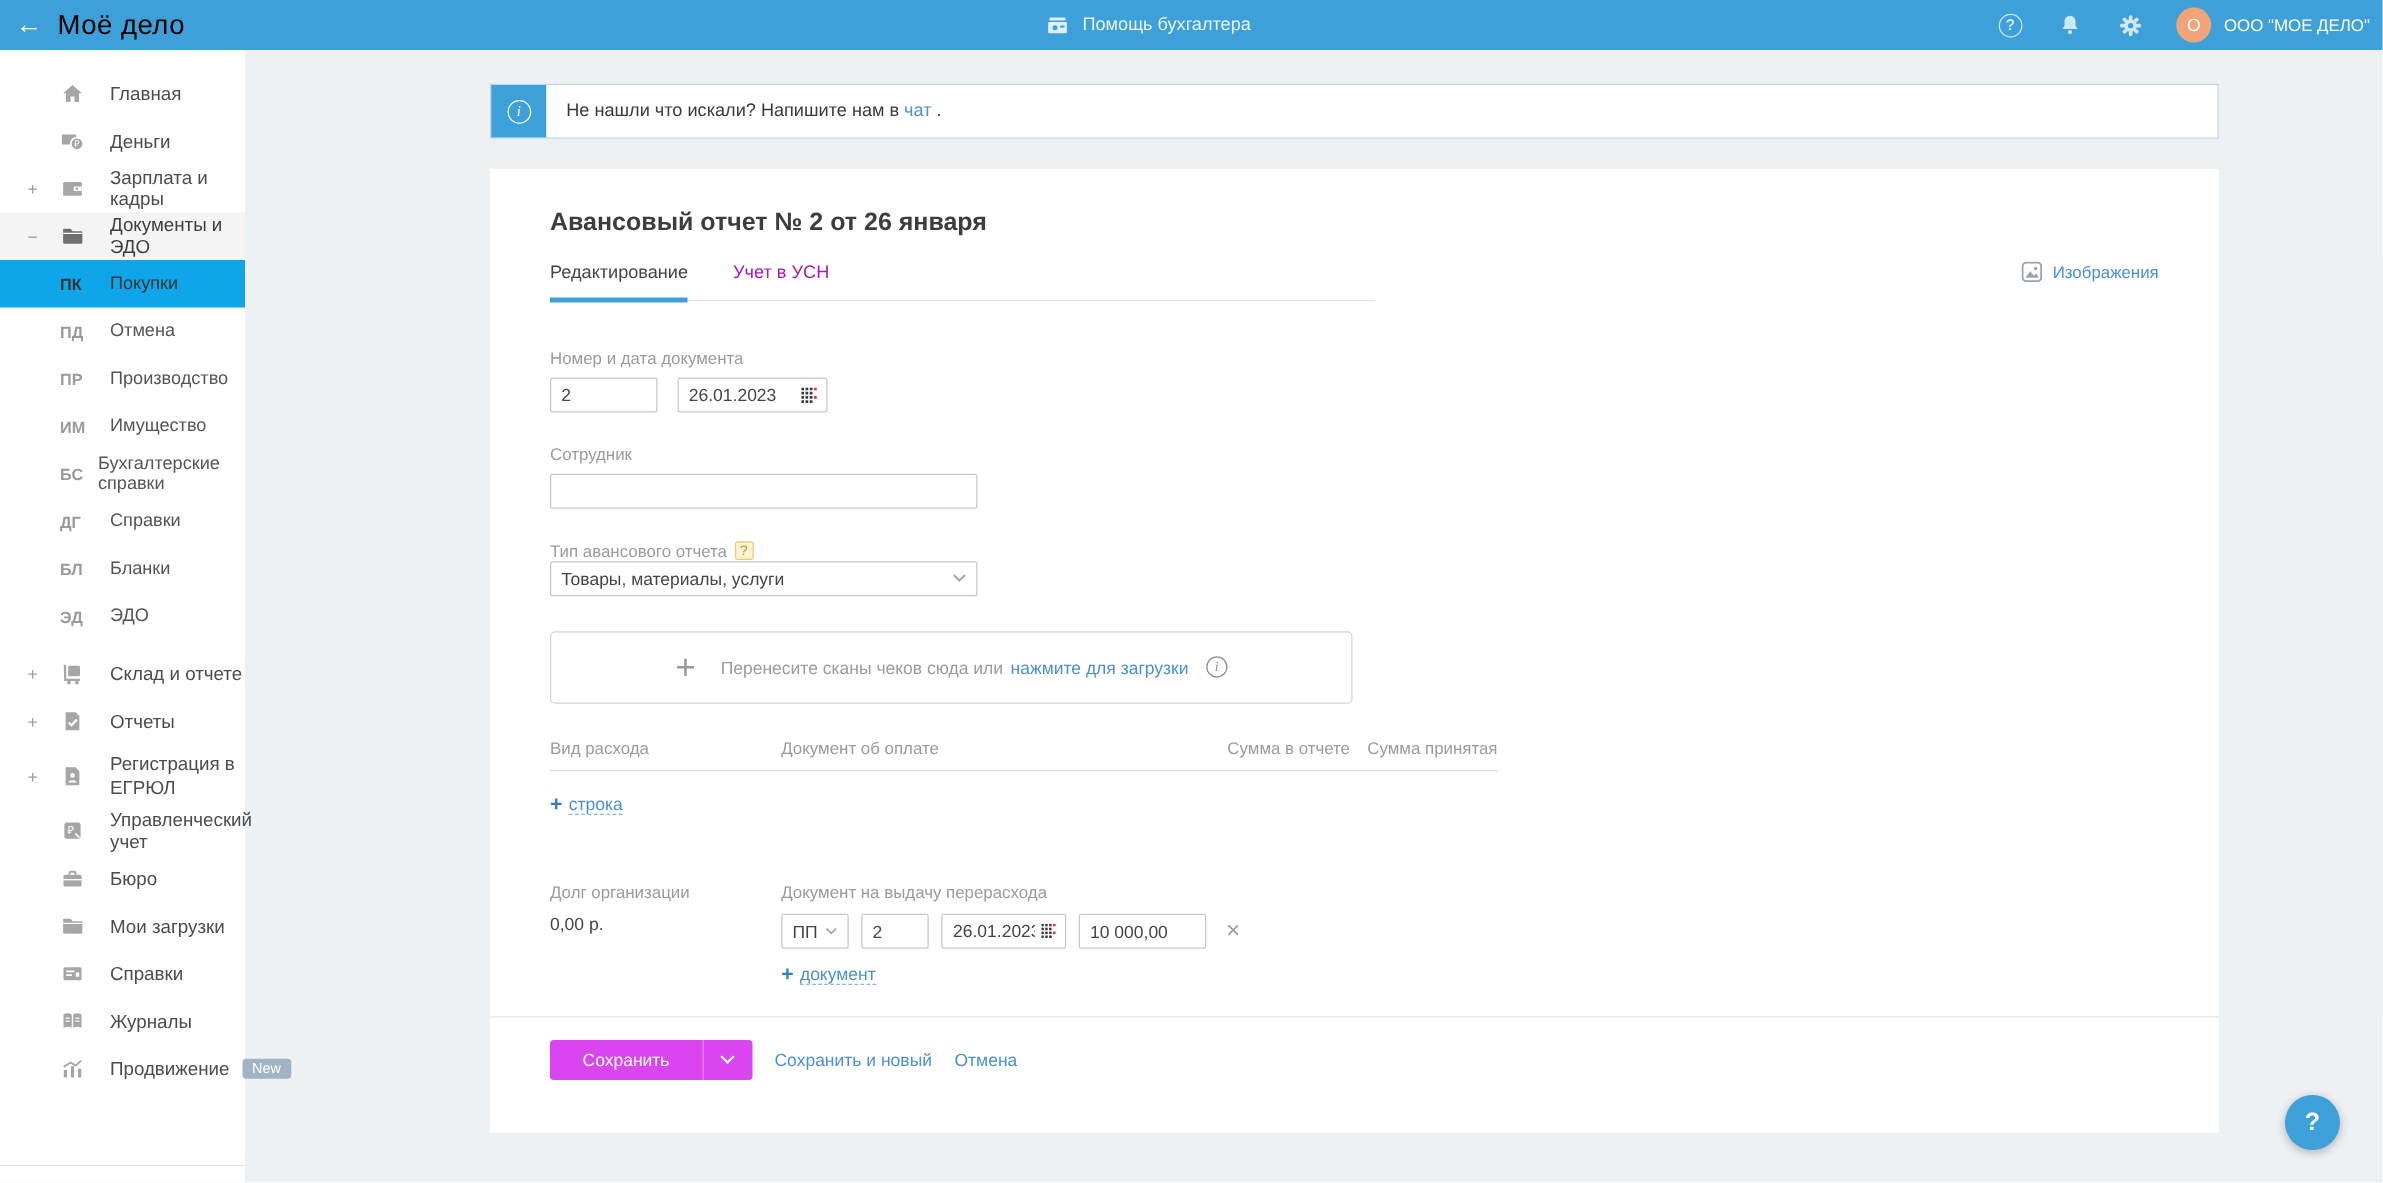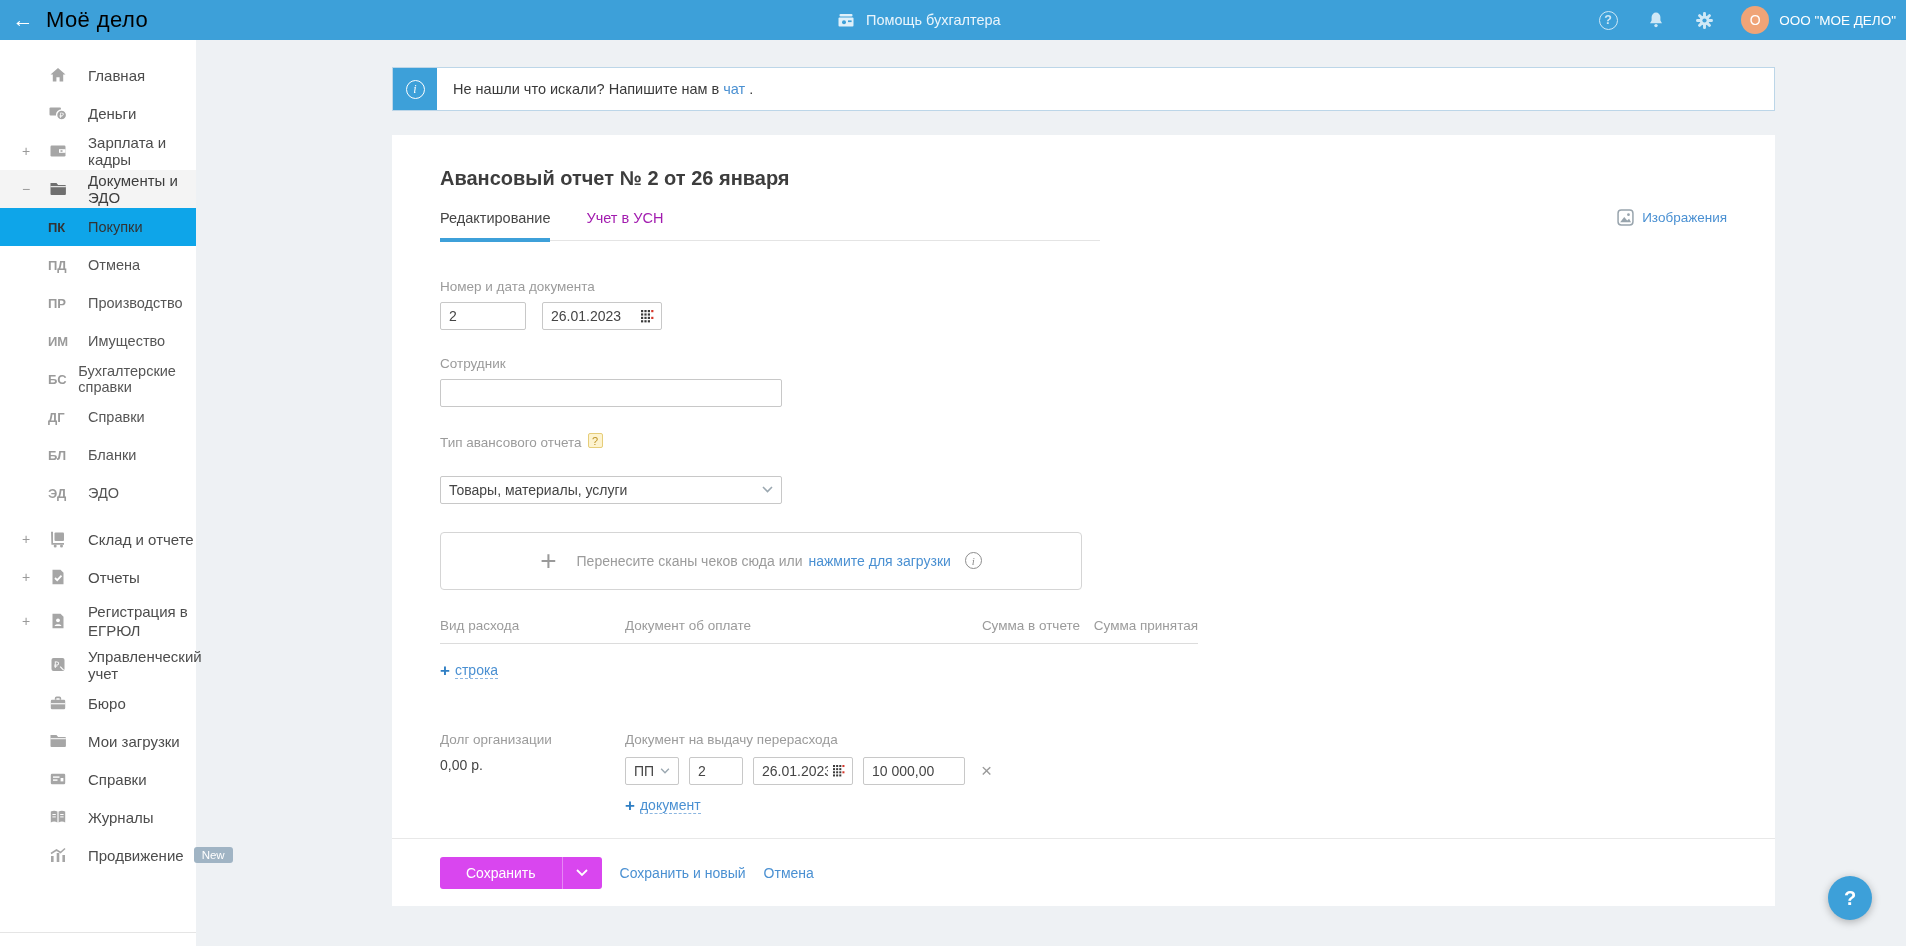--- a/index.html
+++ b/index.html
@@ -398,21 +398,21 @@
 
     <div class="blk">
       <div class="fld-label">Сотрудник</div>
       <input class="inp wide" style="margin-top: 8px;" value="">
     </div>
 
     <div class="blk">
       <div class="fld-label">
         <span>Тип авансового отчета</span><span class="help-badge">?</span>
       </div>
-      <div class="select wide" style="margin-top:26px">
+      <div class="select wide" style="margin-top:0">
         <span>Товары, материалы, услуги</span>
         <svg class="chev" width="11" height="7" viewBox="0 0 11 7">
           <path d="M1 1 l4.5 4.5 L10 1" stroke="#9aa7b0" stroke-width="1.6" fill="none"></path>
         </svg>
       </div>
     </div>
 
     <div class="dropzone">
       <span class="dz-plus">+</span>
       <span>Перенесите сканы чеков сюда или</span>

